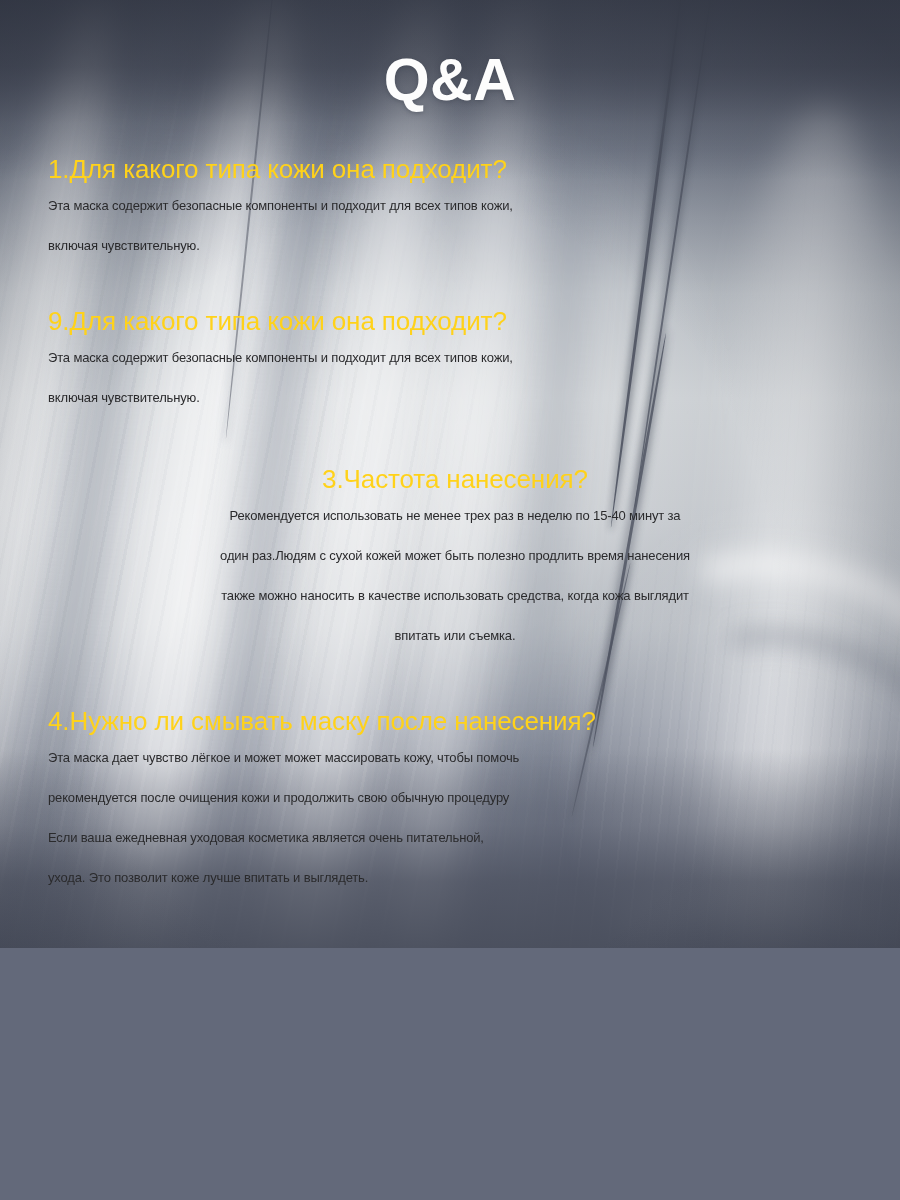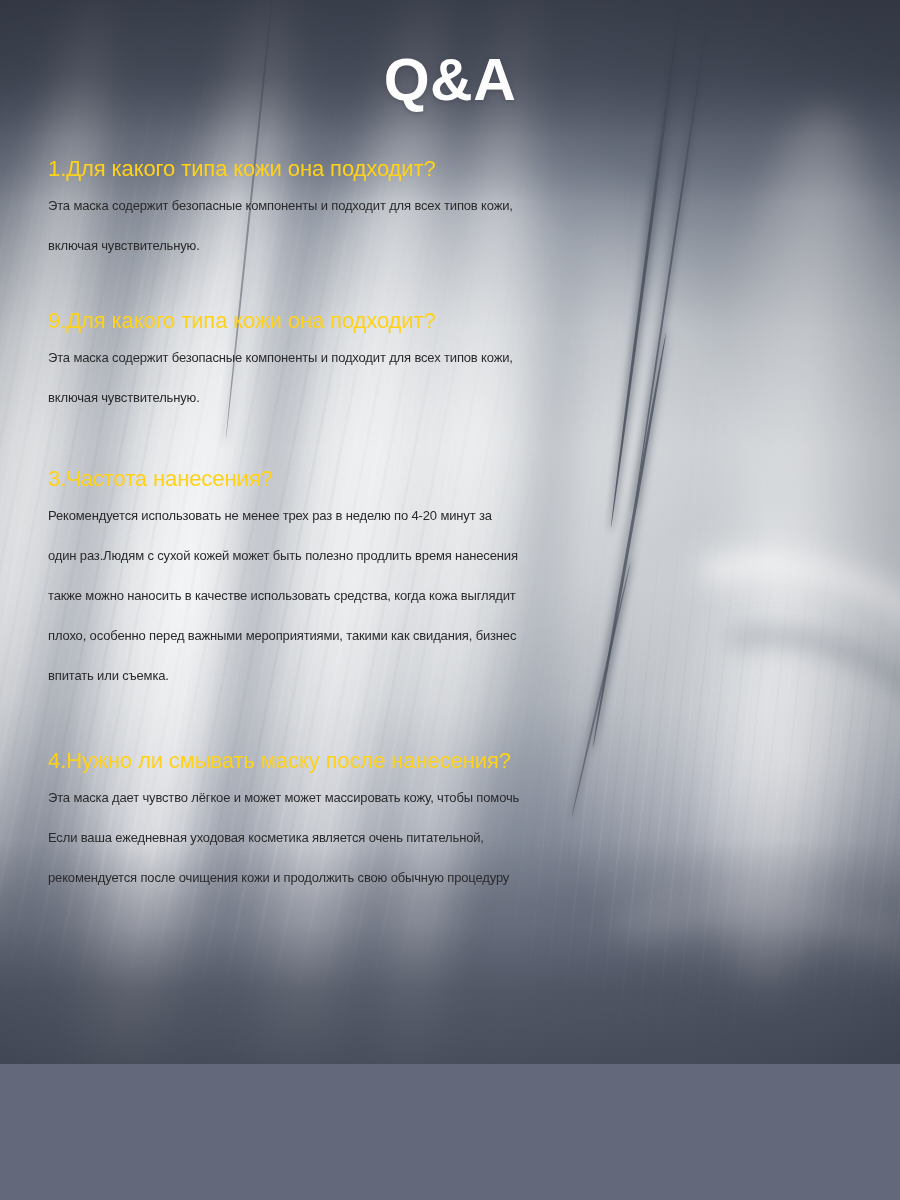--- a/index.html
+++ b/index.html
@@ -1,21 +1,21 @@
 <!DOCTYPE html>
 <html><head>
 <meta charset="utf-8">
 <style>
   html,body{margin:0;padding:0;}
   body{
     width:900px;height:1200px;overflow:hidden;
     font-family:"Liberation Sans","DejaVu Sans",sans-serif;
     background:#63697a;position:relative;
   }
-  #stage{position:absolute;inset:0;width:900px;height:1064px;overflow:hidden;}
+  #stage{position:absolute;inset:0;width:900px;height:948px;overflow:hidden;}
 
   
   .bg{position:absolute;inset:0;}
 
   .bg-base{
     background:
       linear-gradient(180deg,#5f6575 0%,#666c7c 9%,#7b8290 16%,#9aa0aa 23%,#b9bec4 31%,#c9cdd1 42%,#c2c6cb 55%,#b0b5bc 66%,#8e94a1 76%,#6e7484 85%,#61677a 93%,#5e6476 100%);
   }
   
   .bg-leftglow{
@@ -115,25 +115,25 @@
     color:#fdfdfd;
     font-size:59px;font-weight:bold;letter-spacing:.5px;
     font-family:"Liberation Sans","DejaVu Sans",sans-serif;
     text-shadow:0 1px 5px rgba(60,65,78,.55);
   }
 
   .qa-list{position:absolute;left:48px;top:152px;width:814px;}
   .qa-block{margin-bottom:16px;}
   .qa-block.b1{margin-bottom:38px;}
   .qa-block.b2{margin-bottom:44px;}
-  .qa-block.b3{margin-bottom:48px;}
+  .qa-block.b3{margin-bottom:48px;text-align:center;}
 
   .q{
     color:#ffd21a;
-    font-size:22px;
+    font-size:26px;
     line-height:34px;
     font-weight:normal;
     letter-spacing:-.1px;
     white-space:nowrap;
   }
   .a-line{
     color:#2a2a2c;
     font-size:13px;
     line-height:40px;
     letter-spacing:-.15px;
@@ -187,29 +187,29 @@
       </div>
 
       <div class="qa-block b2">
         <div class="q">9.Для какого типа кожи она подходит?</div>
         <div class="a-line">Эта маска содержит безопасные компоненты и подходит для всех типов кожи,</div>
         <div class="a-line">включая чувствительную.</div>
       </div>
 
       <div class="qa-block b3">
         <div class="q">3.Частота нанесения?</div>
-        <div class="a-line">Рекомендуется использовать не менее трех раз в неделю по 4-20 минут за</div>
+        <div class="a-line">Рекомендуется использовать не менее трех раз в неделю по 15-40 минут за</div>
         <div class="a-line">один раз.Людям с сухой кожей может быть полезно продлить время нанесения</div>
         <div class="a-line">также можно наносить в качестве использовать средства, когда кожа выглядит</div>
-        <div class="a-line">плохо, особенно перед важными мероприятиями, такими как свидания, бизнес</div>
         <div class="a-line"> впитать или съемка.</div>
       </div>
 
       <div class="qa-block">
         <div class="q">4.Нужно ли смывать маску после нанесения?</div>
         <div class="a-line">Эта маска дает чувство лёгкое и может может массировать кожу, чтобы помочь</div>
+        <div class="a-line">рекомендуется после очищения кожи и продолжить свою обычную процедуру</div>
         <div class="a-line">Если ваша ежедневная уходовая косметика является очень питательной,</div>
-        <div class="a-line">рекомендуется после очищения кожи и продолжить свою обычную процедуру</div>
+        <div class="a-line">ухода. Это позволит коже лучше впитать и выглядеть.</div>
       </div>
 
     </div>
   </div>
 </div>
 
 </body></html>

